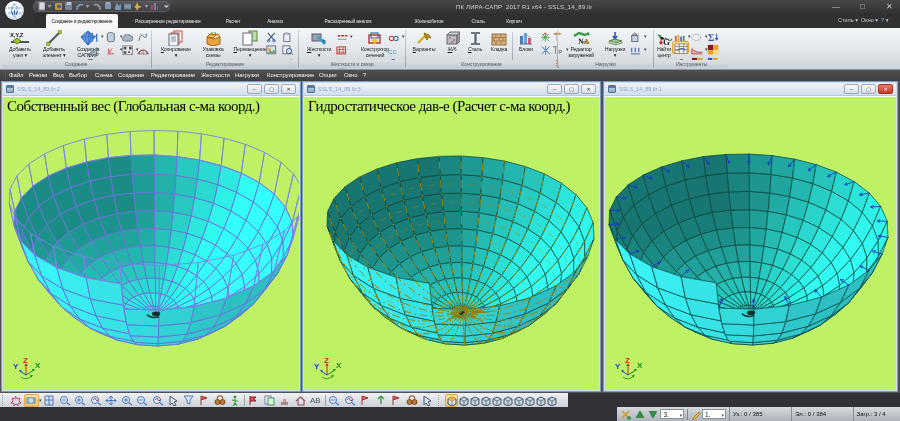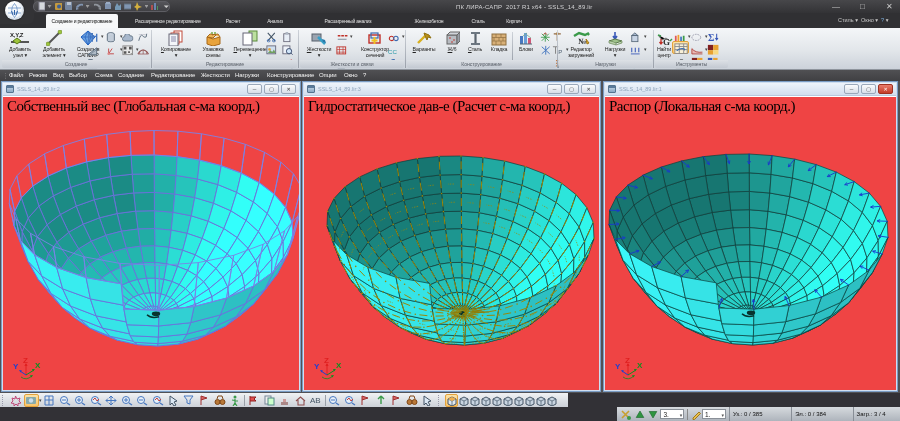--- a/index.html
+++ b/index.html
@@ -26,21 +26,21 @@
 #menu{left:0;top:70px;width:900px;height:11px;background:linear-gradient(#505053,#404043)}
 .mi{position:absolute;top:0;color:#f2f2f2;font-size:6px;letter-spacing:-0.1px;line-height:11px;white-space:nowrap}
 #mdi{left:0;top:81px;width:900px;height:312px;background:#515256}
 .win{position:absolute;top:0;height:311px;background:#fff;border:1px solid #7a9cc4;box-shadow:inset 0 0 0 1px #cfdef0}
 .wtb{position:absolute;left:1px;top:1px;right:1px;height:13px;background:linear-gradient(#eef4fb,#d2deee);border-bottom:1px solid #b9c9dd;display:flex;align-items:center}
 .wtb .wic{width:8px;height:8px;margin:0 3px 0 3px;background:linear-gradient(#b8ccde 30%,#88a8c4);border:1px solid #55748f;border-radius:1px;position:relative}.wtb .wic:after{content:'';position:absolute;left:0;top:0;right:0;height:2px;background:#5a7a9a}
 .wtb .wt{color:#8fa5bc;font-size:5.5px;flex:1}
 .wbtns{display:flex;gap:2px;margin-right:3px}
 .wb{width:15px;height:10px;background:linear-gradient(#fbfcfd,#d7dee8);border:1px solid #9aa8ba;border-radius:2px;font-size:5px;line-height:9px;text-align:center;color:#333}
 .wb.red{background:linear-gradient(#e87c6c,#c43b28);border-color:#a03020;color:#fff}
-.client{position:absolute;left:1px;top:15px;right:1px;bottom:1px;background:#ef4444;overflow:hidden}
+.client{position:absolute;left:1px;top:15px;right:1px;bottom:1px;background:#bef264;overflow:hidden}
 .htxt{position:absolute;left:4px;top:1px;font-family:"Liberation Serif",serif;font-size:15px;letter-spacing:-0.5px;color:#000;white-space:nowrap}
 #tbar{left:0;top:393px;width:900px;height:14px;background:#323136}
 #tbar .lt{position:absolute;left:0;top:0;width:568px;height:14px;background:linear-gradient(#f0f2f4,#ccd1d8);display:flex;align-items:center}
 #status{left:0;top:407px;width:900px;height:14px;background:#323136}
 #stw{position:absolute;left:617px;top:0;width:283px;height:14px;background:linear-gradient(#d6dade,#aeb4bc);display:flex;align-items:center;font-size:6px;color:#111}
 .sfld{height:14px;line-height:14px;border-left:1px solid #888e96;padding-left:3px}
 .combo{background:#fff;border:1px solid #8a9098;height:10px;font-size:6px;line-height:9px;padding:0 2px;color:#222;position:relative}
 .tico{width:15.5px;height:13px;flex:0 0 auto;display:flex;align-items:center;justify-content:center}
 .hl{background:linear-gradient(#fde3a7,#f8c36a);border:1px solid #e2a23c;border-radius:2px}
 </style></head>
@@ -1855,21 +1855,20 @@
 <div class="wtb">
         <div class="wic"></div>
         <div class="wt">SSLS_14_89.lir:1</div>
         <div class="wbtns">
           <div class="wb">─</div>
           <div class="wb">▢</div>
           <div class="wb red">✕</div>
         </div>
       </div>
 <div class="client">
-        <div class="htxt">Распор (Локальная с-ма коорд.)</div>
 <div class="ab" style="left:0;top:0"><svg width="293" height="296" viewBox="0 0 293 296">
             <polygon points="163.1,114.3 144.4,112.7 144.6,130.6 161.2,132.1" fill="rgb(31,159,152)" stroke="#0b3f3c" stroke-width="0.7"></polygon>
             <polygon points="144.4,112.7 125.6,113.1 127.9,131 144.6,130.6" fill="rgb(27,138,132)" stroke="#0b3f3c" stroke-width="0.7"></polygon>
             <polygon points="164.7,96 144.3,94.4 144.4,112.7 163.1,114.3" fill="rgb(29,148,142)" stroke="#0b3f3c" stroke-width="0.7"></polygon>
             <polygon points="144.3,94.4 123.7,94.9 125.6,113.1 144.4,112.7" fill="rgb(25,130,124)" stroke="#0b3f3c" stroke-width="0.7"></polygon>
             <polygon points="161.2,132.1 144.6,130.6 144.8,147.9 159,149.3" fill="rgb(33,169,161)" stroke="#0b3f3c" stroke-width="0.7"></polygon>
             <polygon points="144.6,130.6 127.9,131 130.4,148.2 144.8,147.9" fill="rgb(29,150,144)" stroke="#0b3f3c" stroke-width="0.7"></polygon>
             <polygon points="181.2,117.8 163.1,114.3 161.2,132.1 177.2,135.4" fill="rgb(35,179,171)" stroke="#0b3f3c" stroke-width="0.7"></polygon>
             <polygon points="166.1,77.4 144.2,75.8 144.3,94.4 164.7,96" fill="rgb(29,150,143)" stroke="#0b3f3c" stroke-width="0.7"></polygon>
             <polygon points="184.7,99.6 164.8,96 163.1,114.3 181.2,117.8" fill="rgb(33,170,163)" stroke="#0b3f3c" stroke-width="0.7"></polygon>

